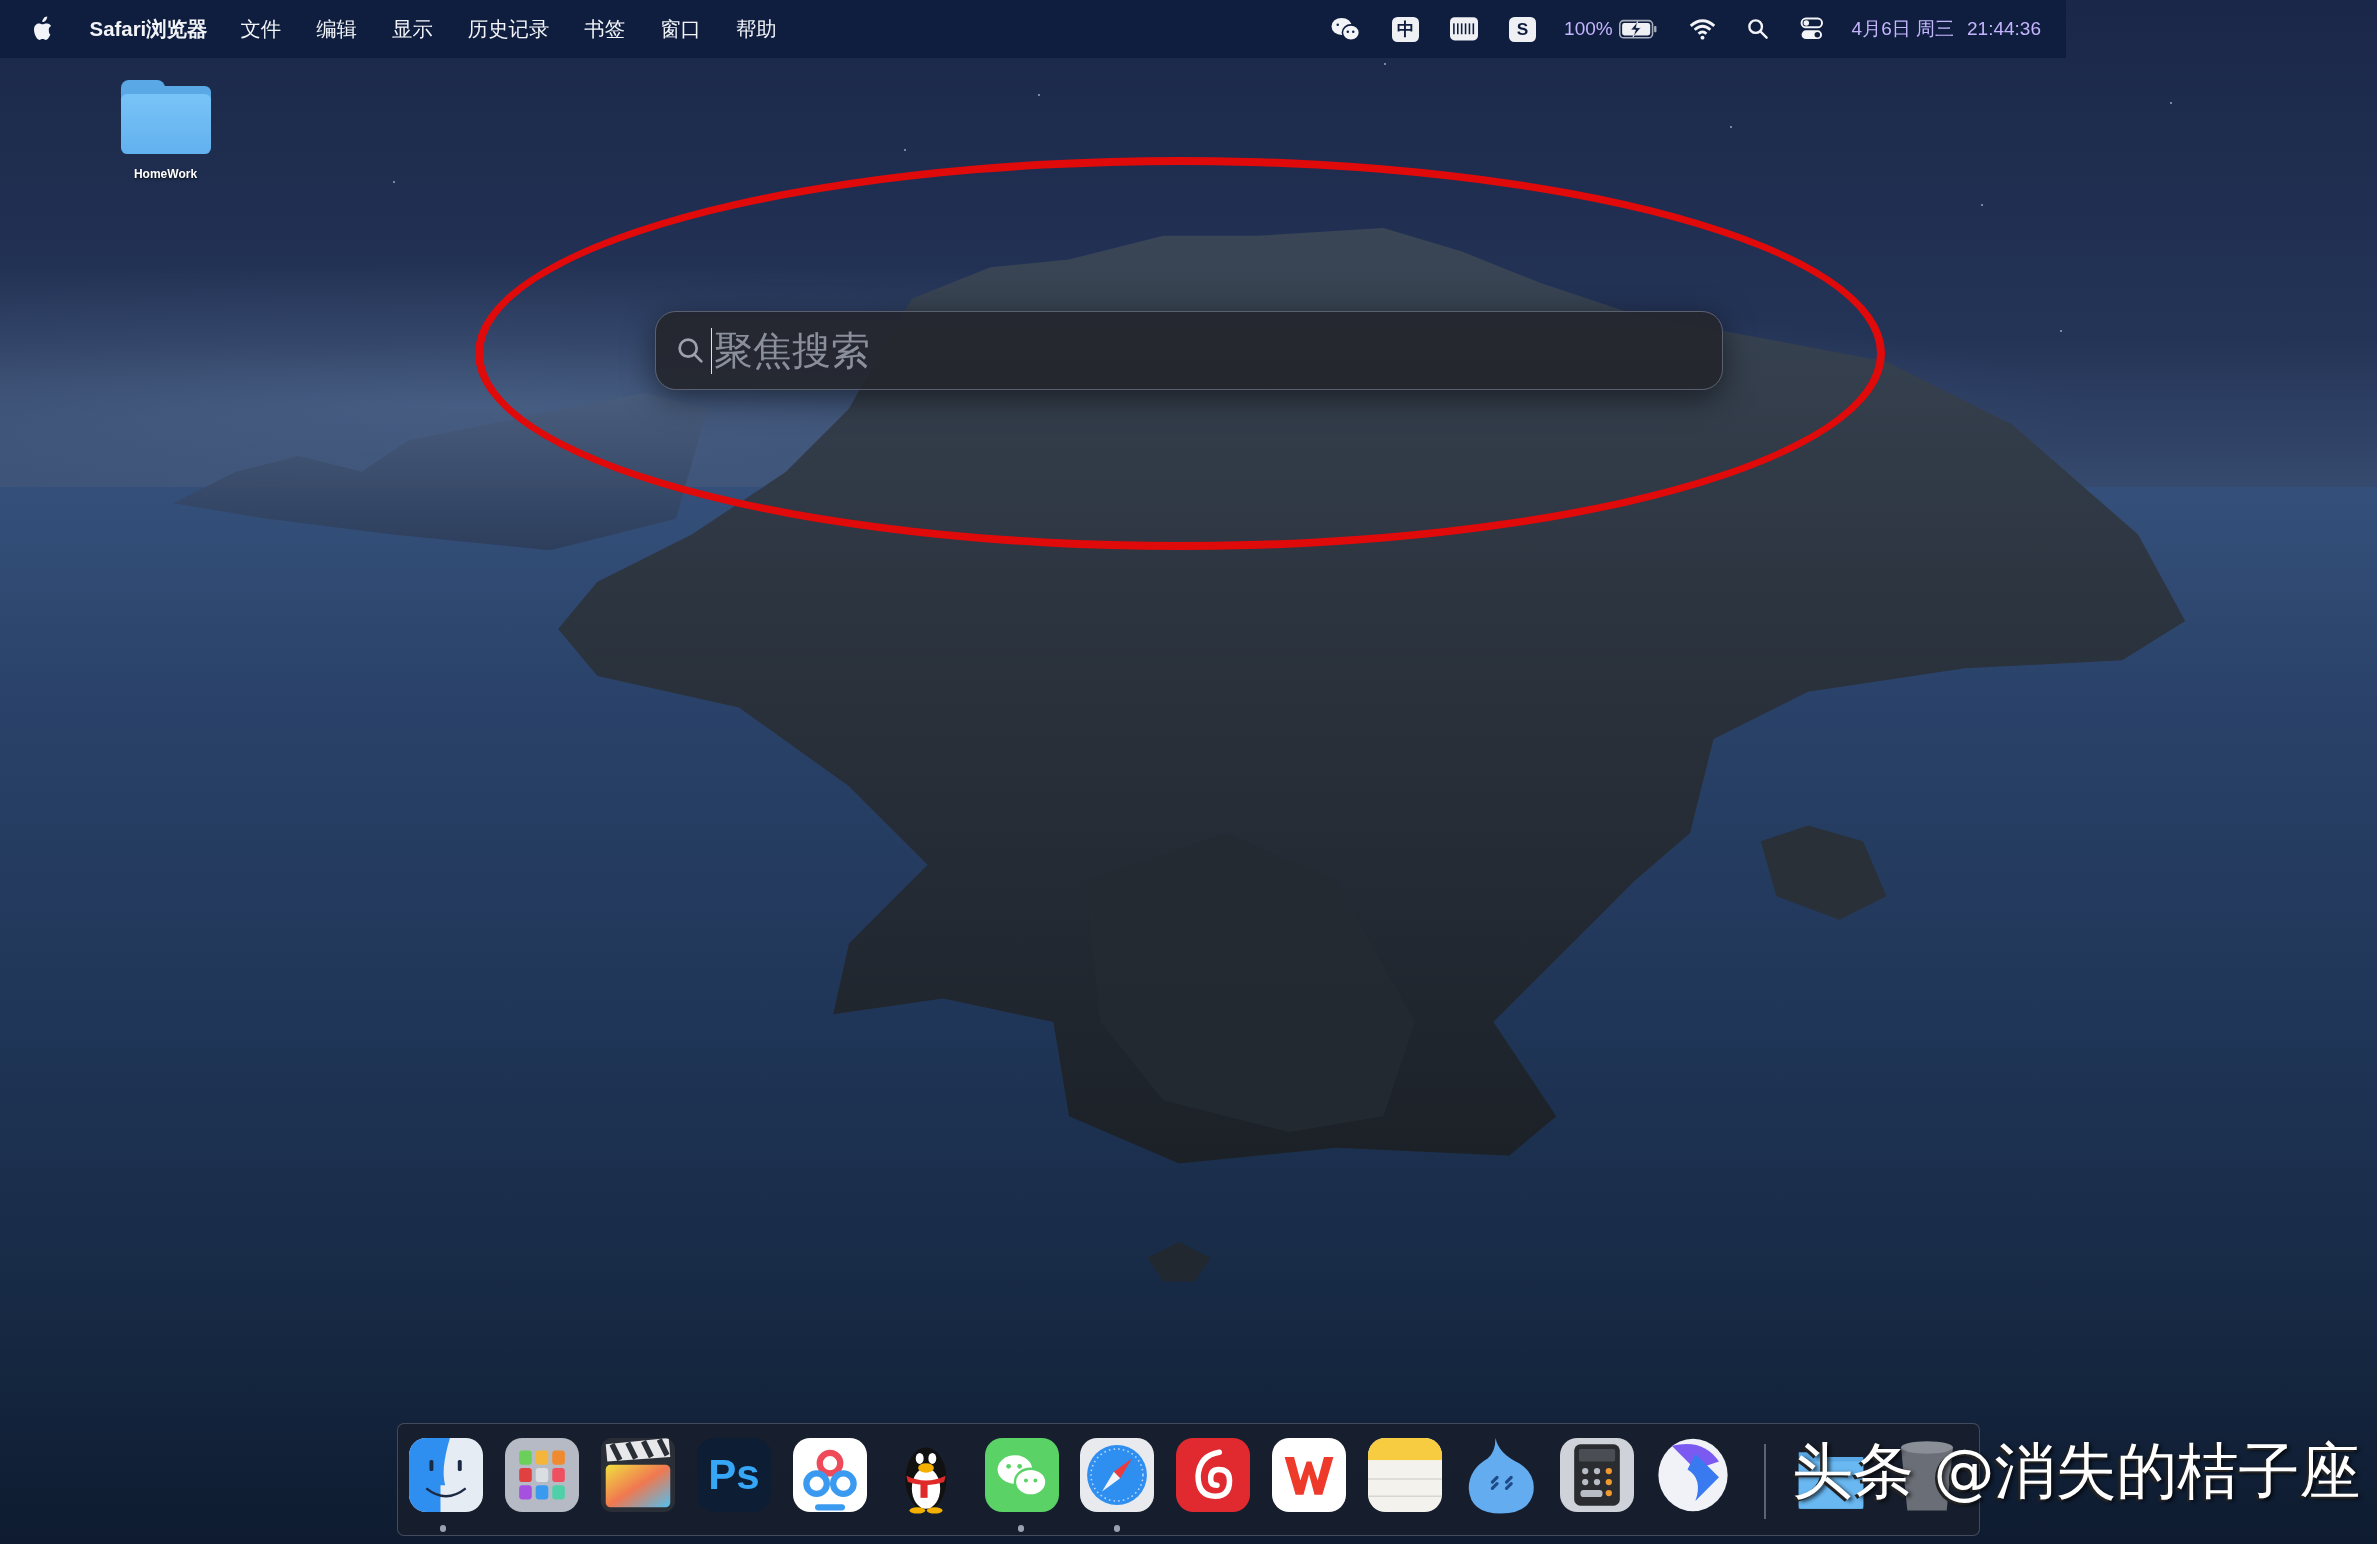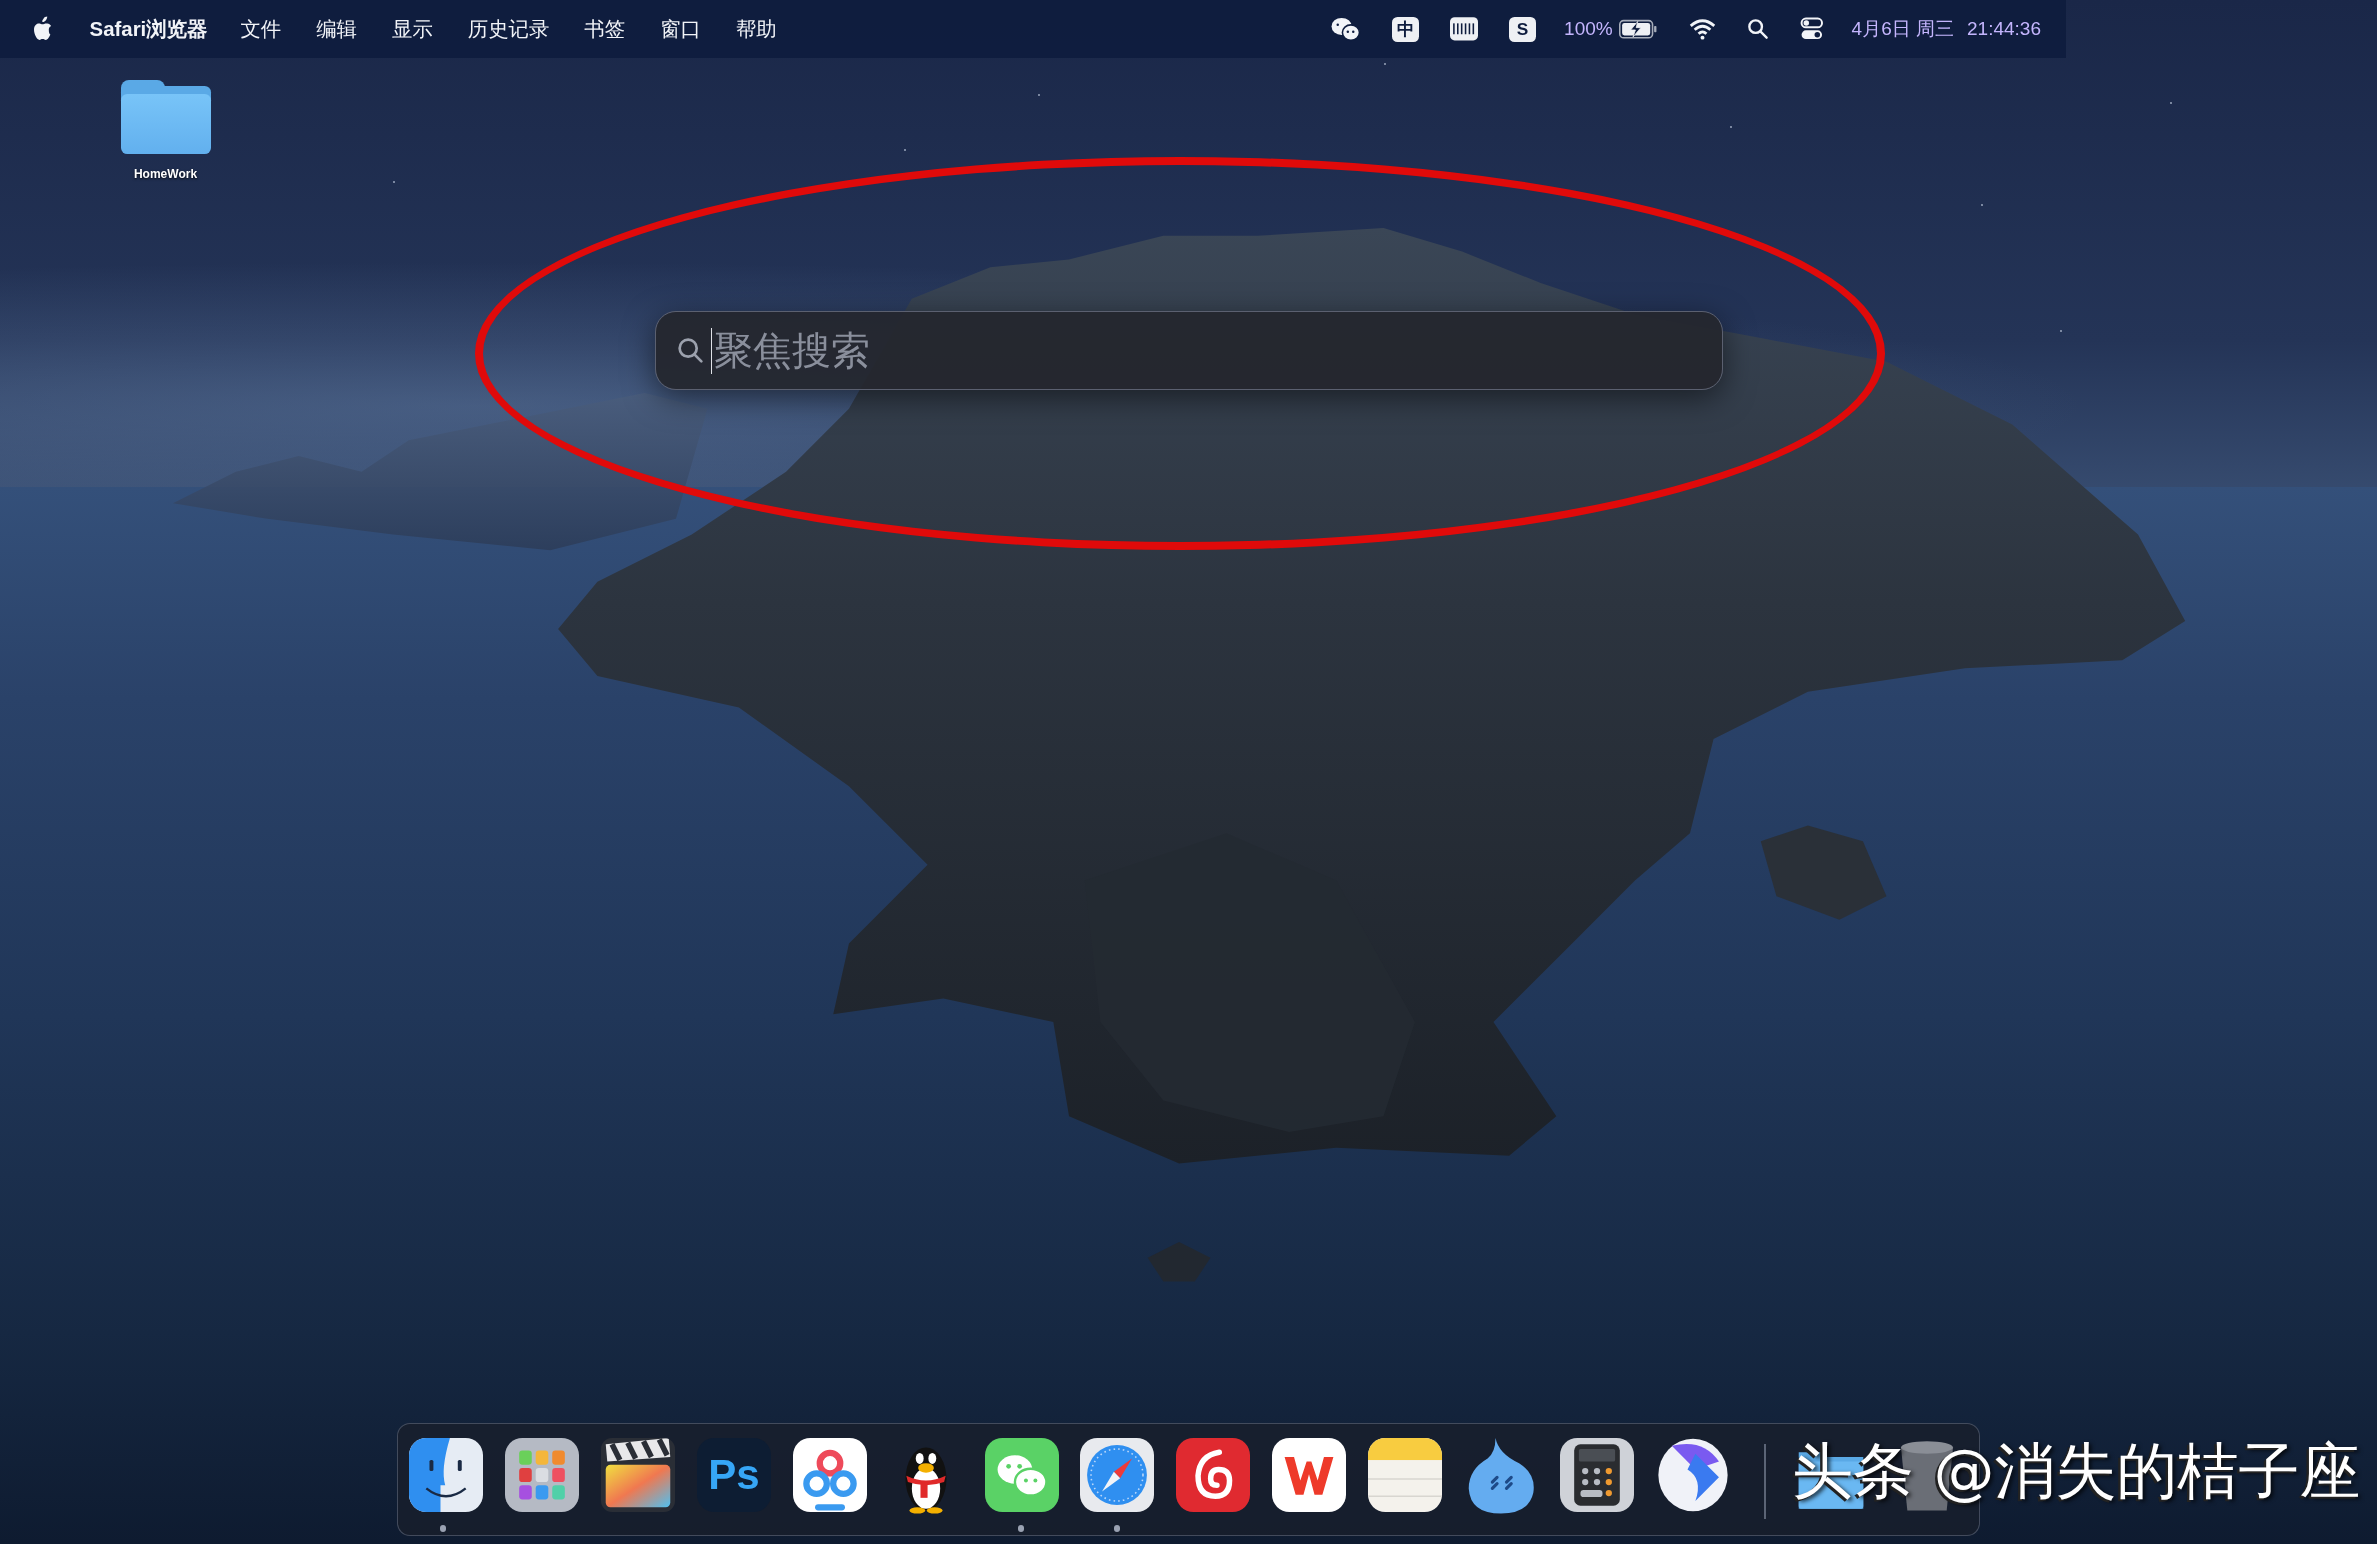--- a/index.html
+++ b/index.html
@@ -47,21 +47,21 @@
     background:rgba(36,38,46,.94); border:1.6px solid #5b6070; border-radius:21px; box-sizing:border-box;
     box-shadow:0 7.9px 31px rgba(0,0,0,.5); display:flex; align-items:center; }
   .spot-icon { width:31px; height:31px; margin-left:19px; margin-right:4.7px; }
   .caret { width:1.6px; height:46px; background:#e0e2e8; margin-right:1.6px; }
   .spot-input { flex:1; height:63px; background:transparent; border:none; outline:none;
     font-size:39px; color:#eceef2; font-family:"DejaVu Sans",sans-serif; padding:0; }
   .spot-input::placeholder { color:#8a8f9c; }
 
   
   .dock { position:absolute; left:397px; top:1423px; width:1583px; height:113px;
-    background:rgba(24,30,44,.82); border:1.6px solid rgba(120,130,150,.45); border-radius:13px; box-sizing:border-box; }
+    background:rgba(24,30,44,.82); border:1.6px solid rgba(120,130,150,.45); border-radius:7px; box-sizing:border-box; }
   .dock-app { position:absolute; top:14px; width:74px; height:74px; border-radius:17.3px; overflow:hidden; }
   .dock-dot { position:absolute; top:101px; width:5.5px; height:7px; border-radius:3.1px; background:#9aa2b2; }
   .dock-sep { position:absolute; left:1366px; top:20.4px; width:1.6px; height:75px; background:rgba(160,170,190,.5); }
 
   .watermark { position:absolute; left:1771px; top:1431px; font-size:61px; color:#fff;
     font-family:"DejaVu Sans",sans-serif; white-space:nowrap;
     text-shadow:-2.4px 2.4px 0 #222, 2.4px 2.4px 4.7px rgba(0,0,0,.8);margin-left:21px; }
 </style>
 </head>
 <body>

